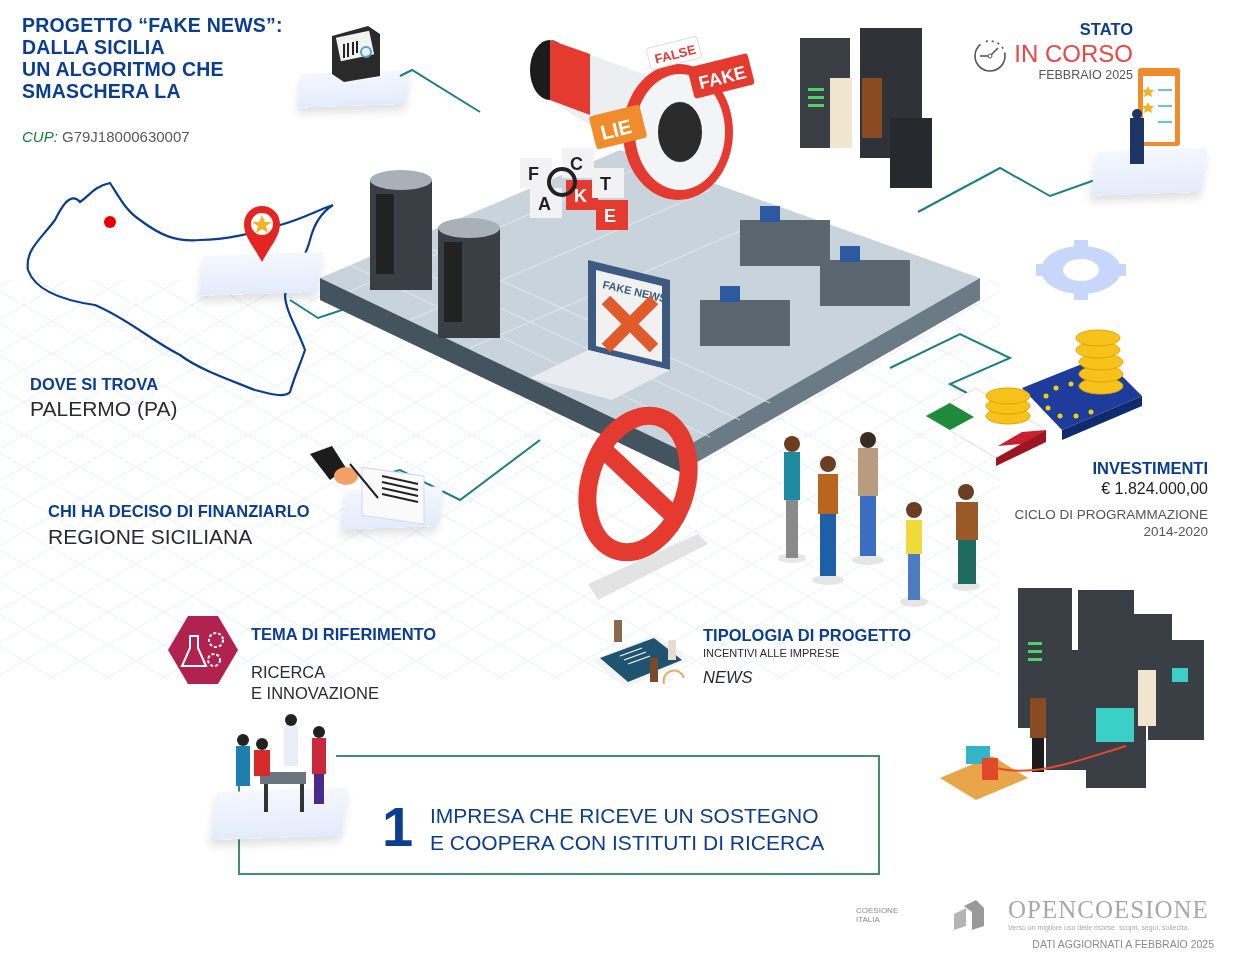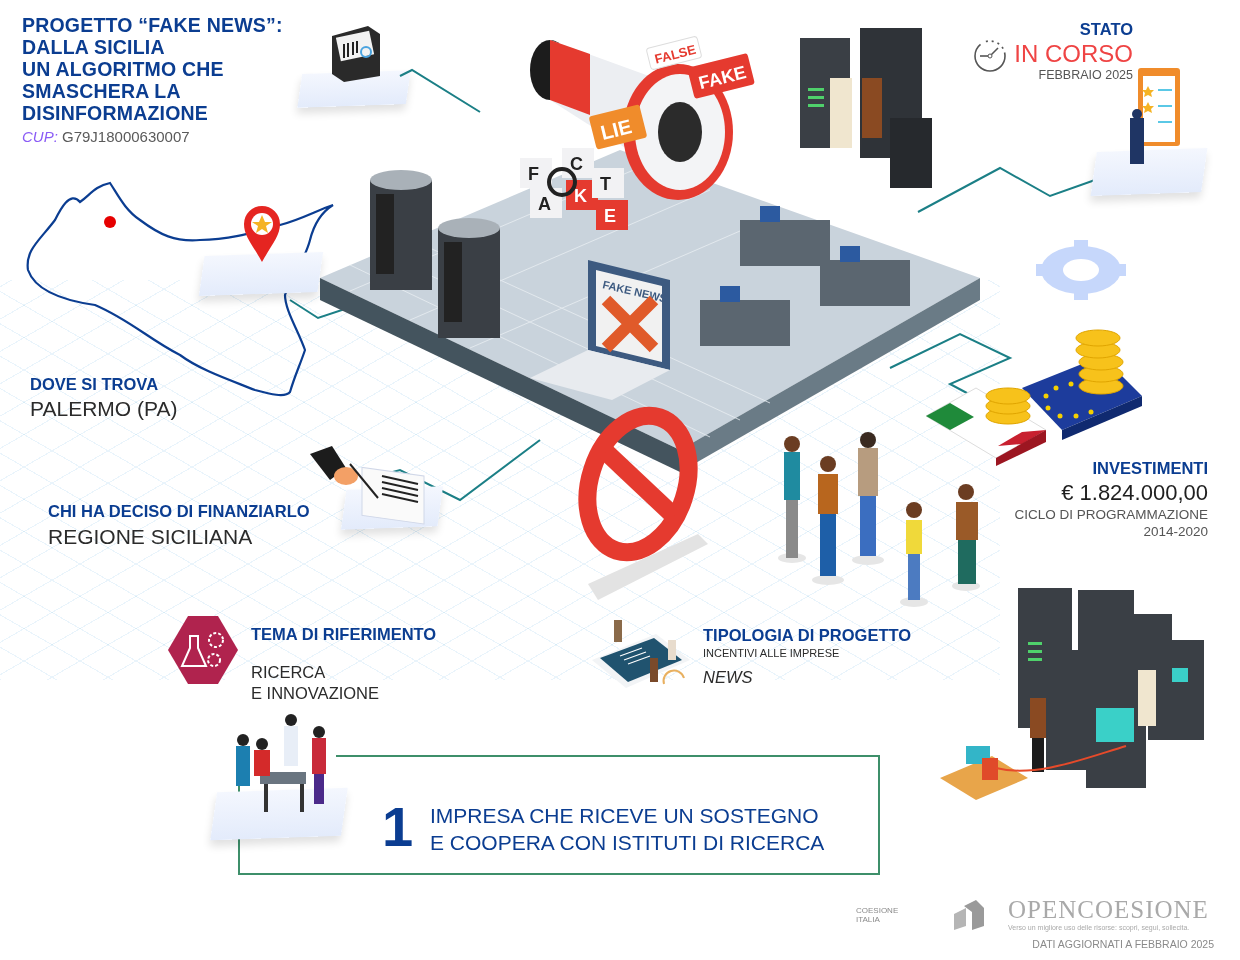--- a/index.html
+++ b/index.html
@@ -1,40 +1,39 @@
 <!DOCTYPE html>
 <html><head>
 <meta charset="utf-8">
 <style>
   html, body { margin:0; padding:0; }
   body { width:1240px; height:960px; position:relative; overflow:hidden; background:#ffffff;
          font-family:"Liberation Sans", sans-serif; }
   .abs { position:absolute; }
   .title { left:22px; top:14px; font-weight:bold; font-size:19.5px; line-height:22px; color:#0b3d91; letter-spacing:0.2px; }
   .cup { left:22px; top:128px; font-size:15px; color:#5a5a5a; }
-  .cup i { color:#8b5cf6; }
+  .cup i { color:#15803d; }
   .label-b { font-weight:bold; font-size:16.5px; color:#0b3d91; }
   .value { font-size:21px; color:#2b2b2b; }
   .iso-tile { background:linear-gradient(180deg,#f4f7fe 0%,#e3ebfb 100%); box-shadow:0 6px 8px rgba(0,0,0,.12); transform:skewX(-10deg) rotate(-2deg); }
   .grid-bg { background-image:
       repeating-linear-gradient(30deg, rgba(120,190,230,.18) 0 1px, transparent 1px 28px),
       repeating-linear-gradient(-30deg, rgba(120,190,230,.18) 0 1px, transparent 1px 28px); }
   svg { overflow:visible; }
 </style>
 </head>
 <body>
 
 <div class="abs grid-bg" style="left:0;top:280px;width:1000px;height:400px;opacity:.9"></div>
 
 <div class="abs title">
   <div>PROGETTO “FAKE NEWS”:</div>
   <div>DALLA SICILIA</div>
   <div>UN ALGORITMO CHE</div>
   <div>SMASCHERA LA</div>
-  <div>DISINFORMAZIONE</div>
 </div>
 <div class="abs cup">
   <i>CUP:</i>
   <span>G79J18000630007</span>
 </div>
 
 <div class="abs iso-tile" style="left:300px;top:72px;width:108px;height:34px;"></div>
 <svg class="abs" style="left:328px;top:22px" width="56" height="60">
   <path d="M4 14 L40 4 L52 12 L52 54 L16 60 L4 52 Z" fill="#2a2a2a"></path>
   <rect x="10" y="12" width="34" height="24" fill="#f2f2f2" transform="rotate(-12 27 24)"></rect>
@@ -246,21 +245,21 @@
       <ellipse cx="82" cy="70" rx="22" ry="8"></ellipse>
     <ellipse cx="175" cy="60" rx="22" ry="8"></ellipse>
       <ellipse cx="175" cy="48" rx="22" ry="8"></ellipse>
       <ellipse cx="175" cy="36" rx="22" ry="8"></ellipse>
       <ellipse cx="172" cy="24" rx="22" ry="8"></ellipse>
       <ellipse cx="172" cy="12" rx="22" ry="8"></ellipse>
   </g>
 </svg>
 
 <div class="abs label-b" style="right:32px;top:459px;text-align:right;">INVESTIMENTI</div>
-<div class="abs" style="right:32px;top:480px;font-size:22px;color:#1f1f1f;text-align:right;">€ 1.824.000,00</div>
+<div class="abs" style="right:32px;top:480px;font-size:16px;color:#1f1f1f;text-align:right;">€ 1.824.000,00</div>
 <div class="abs" style="right:32px;top:507px;font-size:13.5px;color:#555;text-align:right;">CICLO DI PROGRAMMAZIONE</div>
 <div class="abs" style="right:32px;top:524px;font-size:13.5px;color:#555;text-align:right;">2014-2020</div>
 
 <svg class="abs" style="left:578px;top:404px" width="130" height="200">
   <polygon points="10,180 120,130 130,140 20,196" fill="#e3e3e3"></polygon>
   <ellipse cx="60" cy="80" rx="48" ry="70" fill="none" stroke="#e53a2f" stroke-width="18" transform="rotate(18 60 80)"></ellipse>
   <line x1="28" y1="48" x2="96" y2="112" stroke="#e53a2f" stroke-width="18"></line>
 </svg>
 
 <svg class="abs" style="left:770px;top:430px" width="230" height="180">

